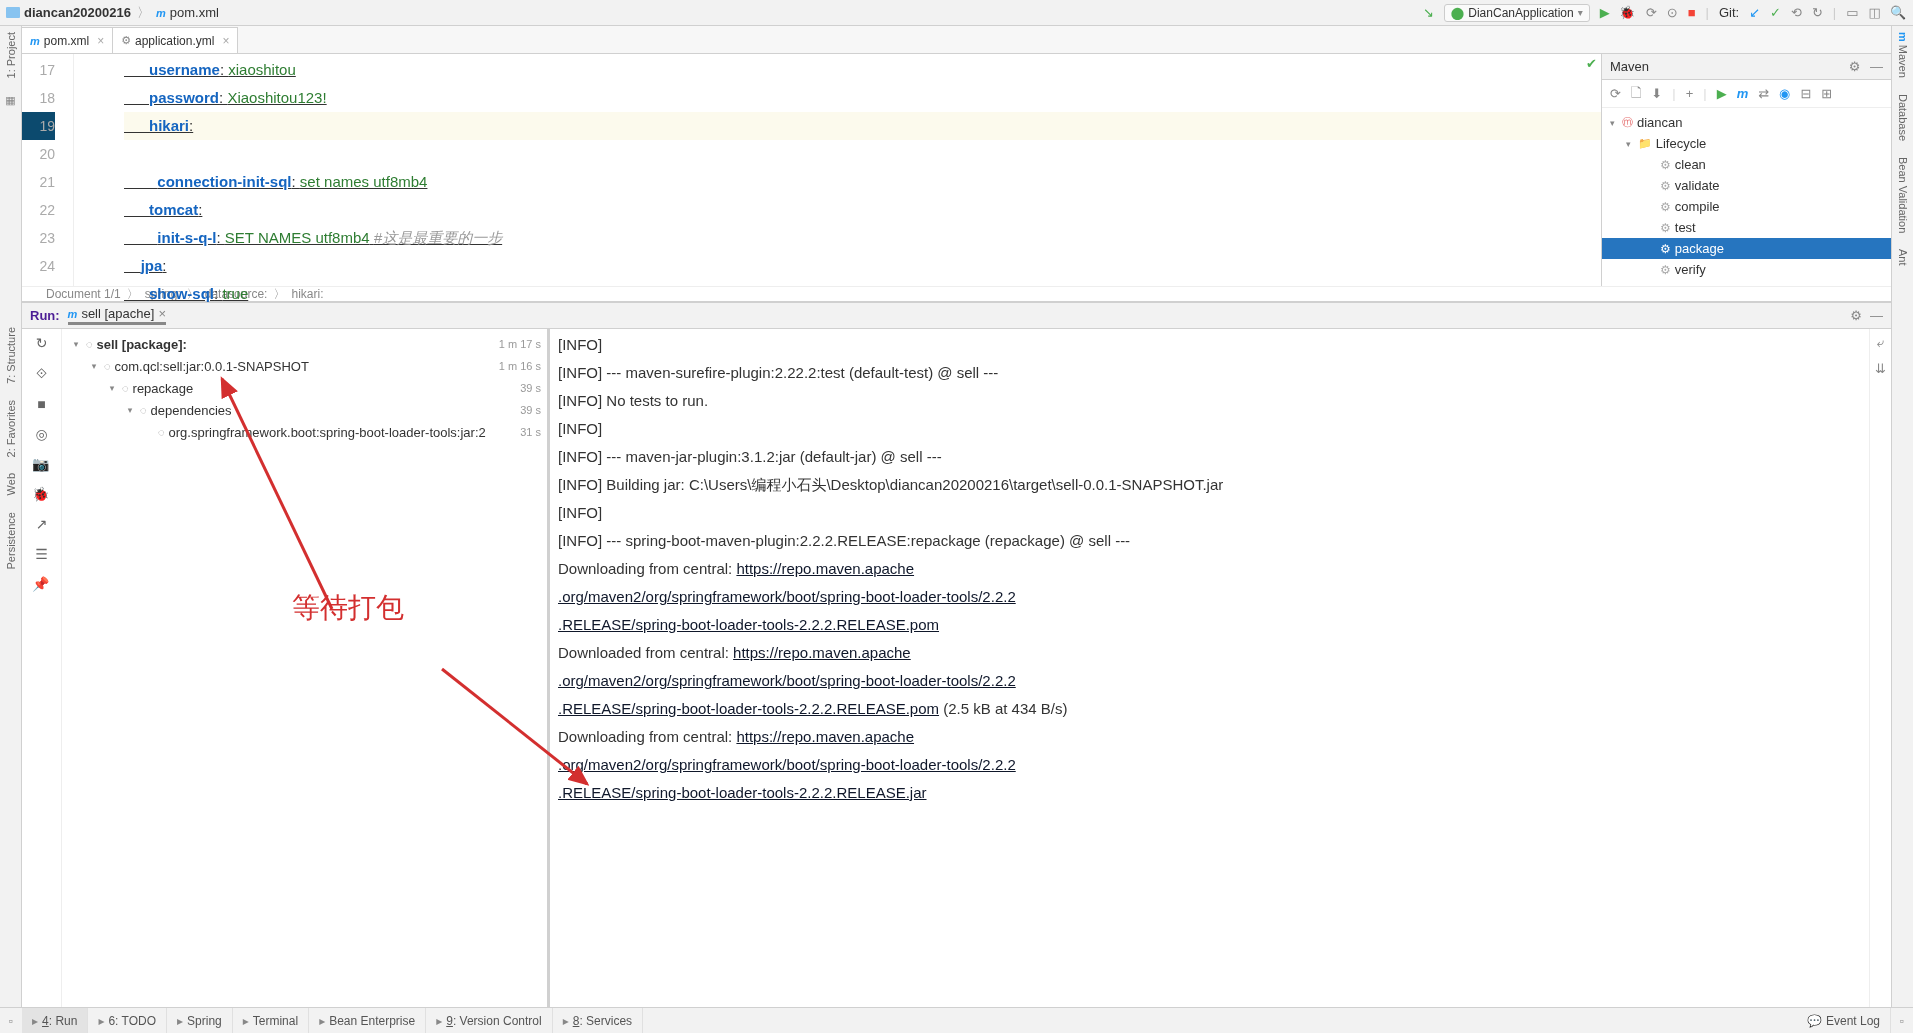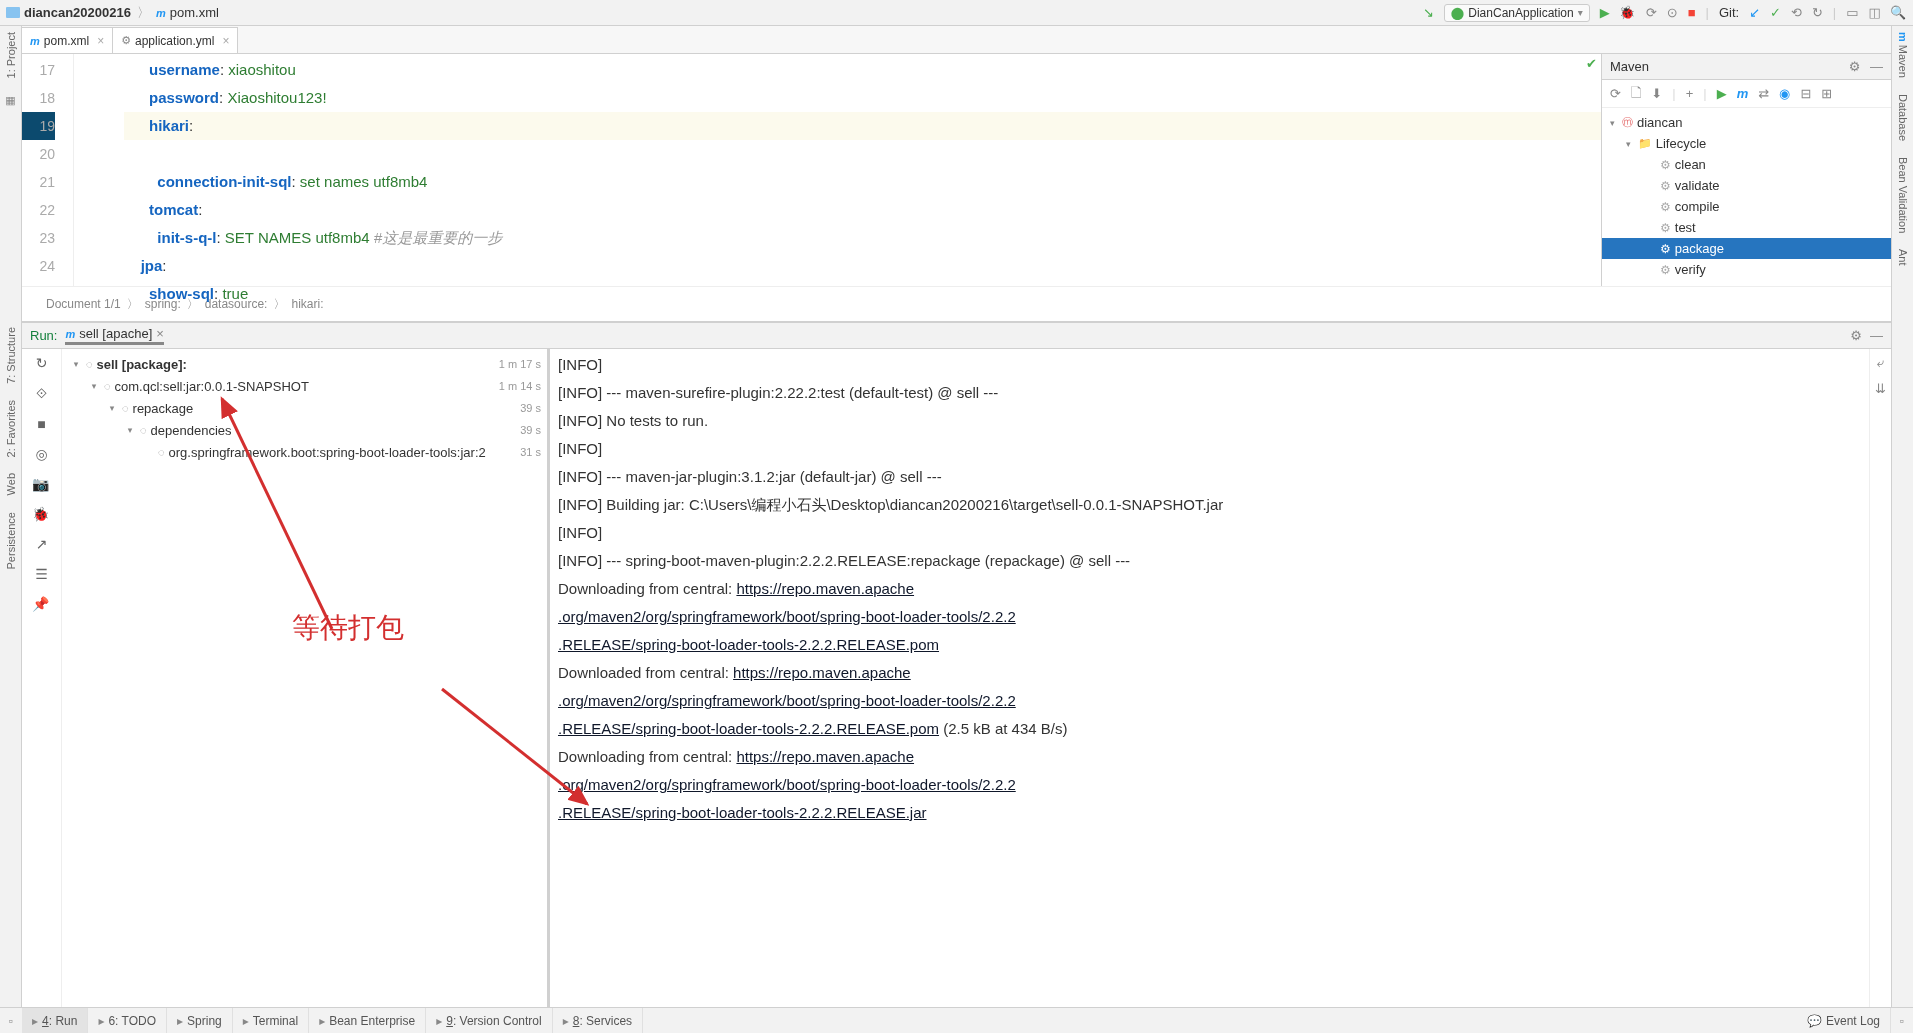--- a/index.html
+++ b/index.html
@@ -20,41 +20,41 @@
 .left-stripe { position: absolute; left: 0; top: 26px; bottom: 26px; width: 22px; background: #f2f2f2; border-right: 1px solid #d0d0d0; display: flex; flex-direction: column; align-items: center; padding-top: 6px; gap: 16px; font-size: 11px; }
 .left-stripe .vert { writing-mode: vertical-rl; transform: rotate(180deg); color: #666; cursor: pointer; }
 .right-stripe { position: absolute; right: 0; top: 26px; bottom: 26px; width: 22px; background: #f2f2f2; border-left: 1px solid #d0d0d0; display: flex; flex-direction: column; align-items: center; padding-top: 6px; gap: 16px; font-size: 11px; }
 .right-stripe .vert { writing-mode: vertical-rl; color: #666; cursor: pointer; }
 .right-stripe .vert.maven { color: #2196F3; font-weight: bold; }
 .main-area { position: absolute; left: 22px; right: 22px; top: 54px; bottom: 26px; display: flex; flex-direction: column; }
 .editor-row { display: flex; height: 232px; }
 .editor { flex: 1; display: flex; position: relative; background: #fff; }
 .gutter { width: 52px; background: #fff; border-right: 1px solid #eee; text-align: right; padding-right: 18px; color: #aaa; font-family: "Consolas", monospace; font-size: 14px; line-height: 28px; padding-top: 2px; position: relative; }
 .gutter .hl { background: #0c4a6e; }
-.code { flex: 1; font-family: "Consolas", monospace; font-size: 15px; line-height: 28px; white-space: pre; padding-top: 2px; padding-left: 50px; }
+.code { flex: 1; font-family: "Consolas", monospace; font-size: 15px; line-height: 28px; white-space: pre; padding-top: 2px; padding-left: 50px; text-decoration: underline; }
 .code .hl { background: #fcfaed; display: block; }
 .code .k { color: #1565c0; font-weight: bold; }
 .code .s { color: #2e7d32; }
 .code .c { color: #999; font-style: italic; }
 .green-check { position: absolute; right: 4px; top: 2px; color: #4caf50; font-size: 13px; }
 .maven-panel { width: 290px; border-left: 1px solid #d0d0d0; background: #fff; display: flex; flex-direction: column; }
 .maven-header { height: 26px; background: #f2f2f2; border-bottom: 1px solid #d0d0d0; display: flex; align-items: center; padding: 0 8px; justify-content: space-between; }
 .maven-toolbar { height: 28px; display: flex; align-items: center; gap: 10px; padding: 0 8px; border-bottom: 1px solid #eee; }
 .maven-tree { flex: 1; overflow: auto; font-size: 13px; padding: 4px 0; }
 .maven-tree .node { display: flex; align-items: center; height: 21px; padding-left: 8px; cursor: pointer; }
 .maven-tree .node.selected { background: #2675bf; color: #fff; }
 .maven-tree .arrow { width: 12px; color: #888; font-size: 9px; }
 .maven-tree .gear { color: #aaa; font-size: 12px; margin-right: 4px; }
 .maven-tree .node.selected .gear { color: #fff; }
 .maven-tree .micon { color: #e57373; font-size: 11px; margin-right: 4px; }
 .maven-tree .folder { color: #5ca3e0; font-size: 11px; margin-right: 4px; }
-.crumb-bar { height: 36px; border-top: 1px solid #eee; border-bottom: 1px solid #d0d0d0; display: flex; align-items: center; padding: 0 24px; font-size: 12px; color: #888; gap: 6px; }
+.crumb-bar { height: 16px; border-top: 1px solid #eee; border-bottom: 1px solid #d0d0d0; display: flex; align-items: center; padding: 0 24px; font-size: 12px; color: #888; gap: 6px; }
 .run-panel { flex: 1; display: flex; flex-direction: column; border-top: 1px solid #d0d0d0; }
 .run-header { height: 26px; background: #f2f2f2; border-bottom: 1px solid #d0d0d0; display: flex; align-items: center; padding: 0 8px; gap: 8px; }
-.run-header .lbl { color: #15803d; }
+.run-header .lbl { color: #4c1d95; font-weight: bold; }
 .run-body { flex: 1; display: flex; }
 .run-left { width: 40px; background: #fff; border-right: 1px solid #eee; display: flex; flex-direction: column; align-items: center; padding-top: 6px; gap: 14px; }
 .run-left .btn { cursor: pointer; font-size: 14px; color: #666; }
 .run-tree { width: 488px; border-right: 3px solid #d0d0d0; font-size: 13px; padding: 4px 0; position: relative; }
 .run-tree .row { display: flex; align-items: center; height: 22px; white-space: nowrap; overflow: hidden; }
 .run-tree .row .arrow { width: 12px; color: #888; font-size: 9px; text-align: center; }
 .run-tree .row .spin { color: #888; font-size: 11px; margin: 0 4px; }
 .run-tree .row .time { margin-left: auto; color: #999; font-size: 11px; padding-right: 6px; }
 .annotation { color: #d32f2f; font-size: 28px; font-family: "Microsoft YaHei", sans-serif; position: absolute; }
 .console { flex: 1; font-family: "Consolas", monospace; font-size: 15px; line-height: 28px; white-space: pre-wrap; overflow: auto; padding: 2px 8px; color: #333; word-break: break-all; }
@@ -254,21 +254,21 @@
       <div class="row" style="padding-left:8px">
      <span class="arrow">▾</span>
             <span class="spin">◌</span>
      <span style="font-weight:bold">sell [package]:</span>
      <span class="time">1 m 17 s</span>
           </div>
           <div class="row" style="padding-left:26px">
      <span class="arrow">▾</span>
             <span class="spin">◌</span>
      <span>com.qcl:sell:jar:0.0.1-SNAPSHOT</span>
-     <span class="time">1 m 14 s</span>
+     <span class="time">1 m 16 s</span>
           </div>
           <div class="row" style="padding-left:44px">
      <span class="arrow">▾</span>
             <span class="spin">◌</span>
      <span>repackage</span>
      <span class="time">39 s</span>
           </div>
           <div class="row" style="padding-left:62px">
      <span class="arrow">▾</span>
             <span class="spin">◌</span>

